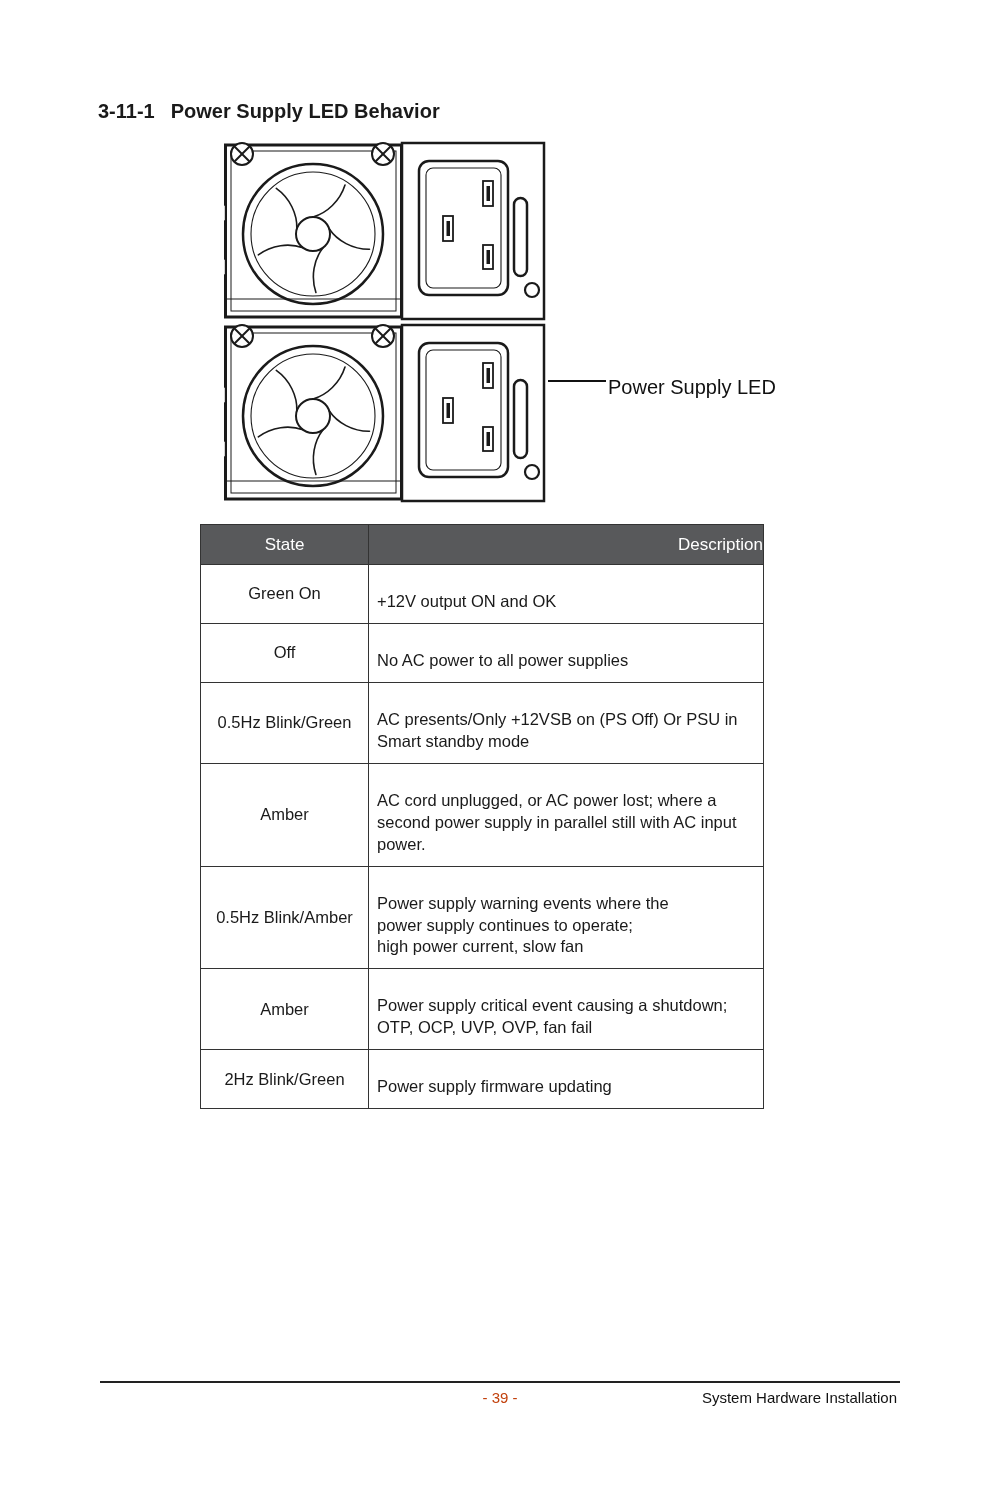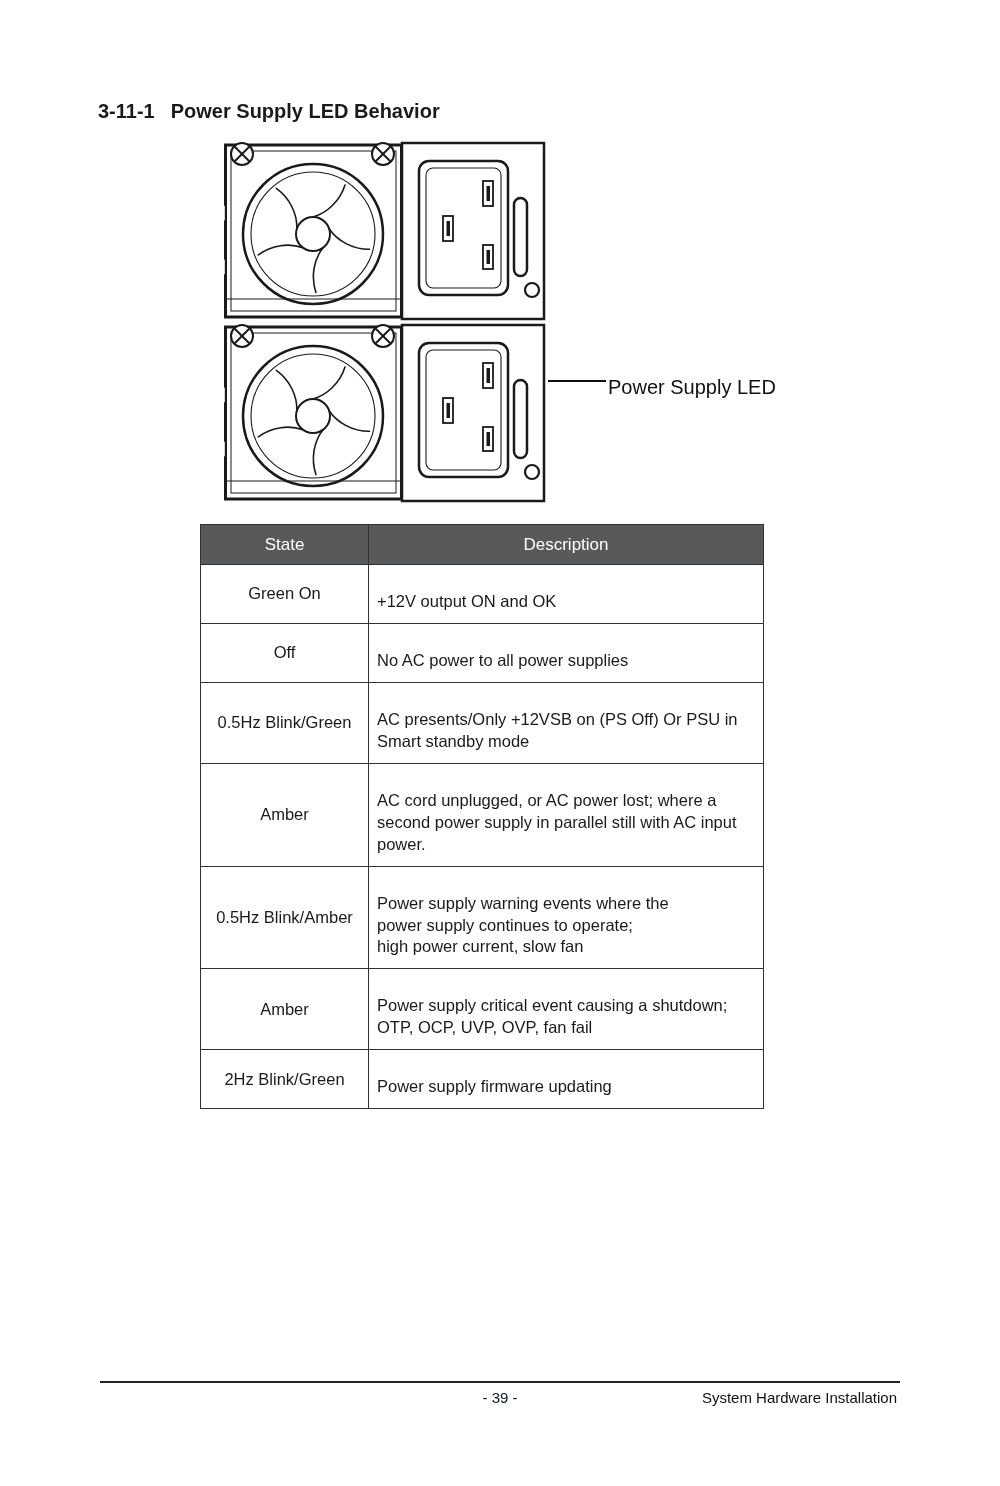--- a/index.html
+++ b/index.html
@@ -67,21 +67,21 @@
   }
   table.led-table th {
     background: var(--header-bg, #58595b);
     color: var(--header-text, #ffffff);
     font-weight: normal;
     font-size: 17px;
     height: 40px;
     text-align: center;
   }
   table.led-table th.desc-h {
-    text-align: center;
+    text-align: right;
   }
   td.state {
     width: 168px;
     text-align: center;
     vertical-align: middle;
     padding: 13px 12px;
     line-height: 1.3;
   }
   td.desc {
     text-align: left;
@@ -113,21 +113,21 @@
     width: 800px;
     border-top: 2px solid #222;
   }
   .footer-page {
     position: absolute;
     left: 0;
     top: 1389px;
     width: 100%;
     text-align: center;
     font-size: 15px;
-    color: #0f172a;
+    color: #c2410c;
   }
   .footer-right {
     position: absolute;
     right: 103px;
     top: 1389px;
     font-size: 15px;
     color: #111;
     white-space: nowrap;
     margin-left: 28px;
   }

